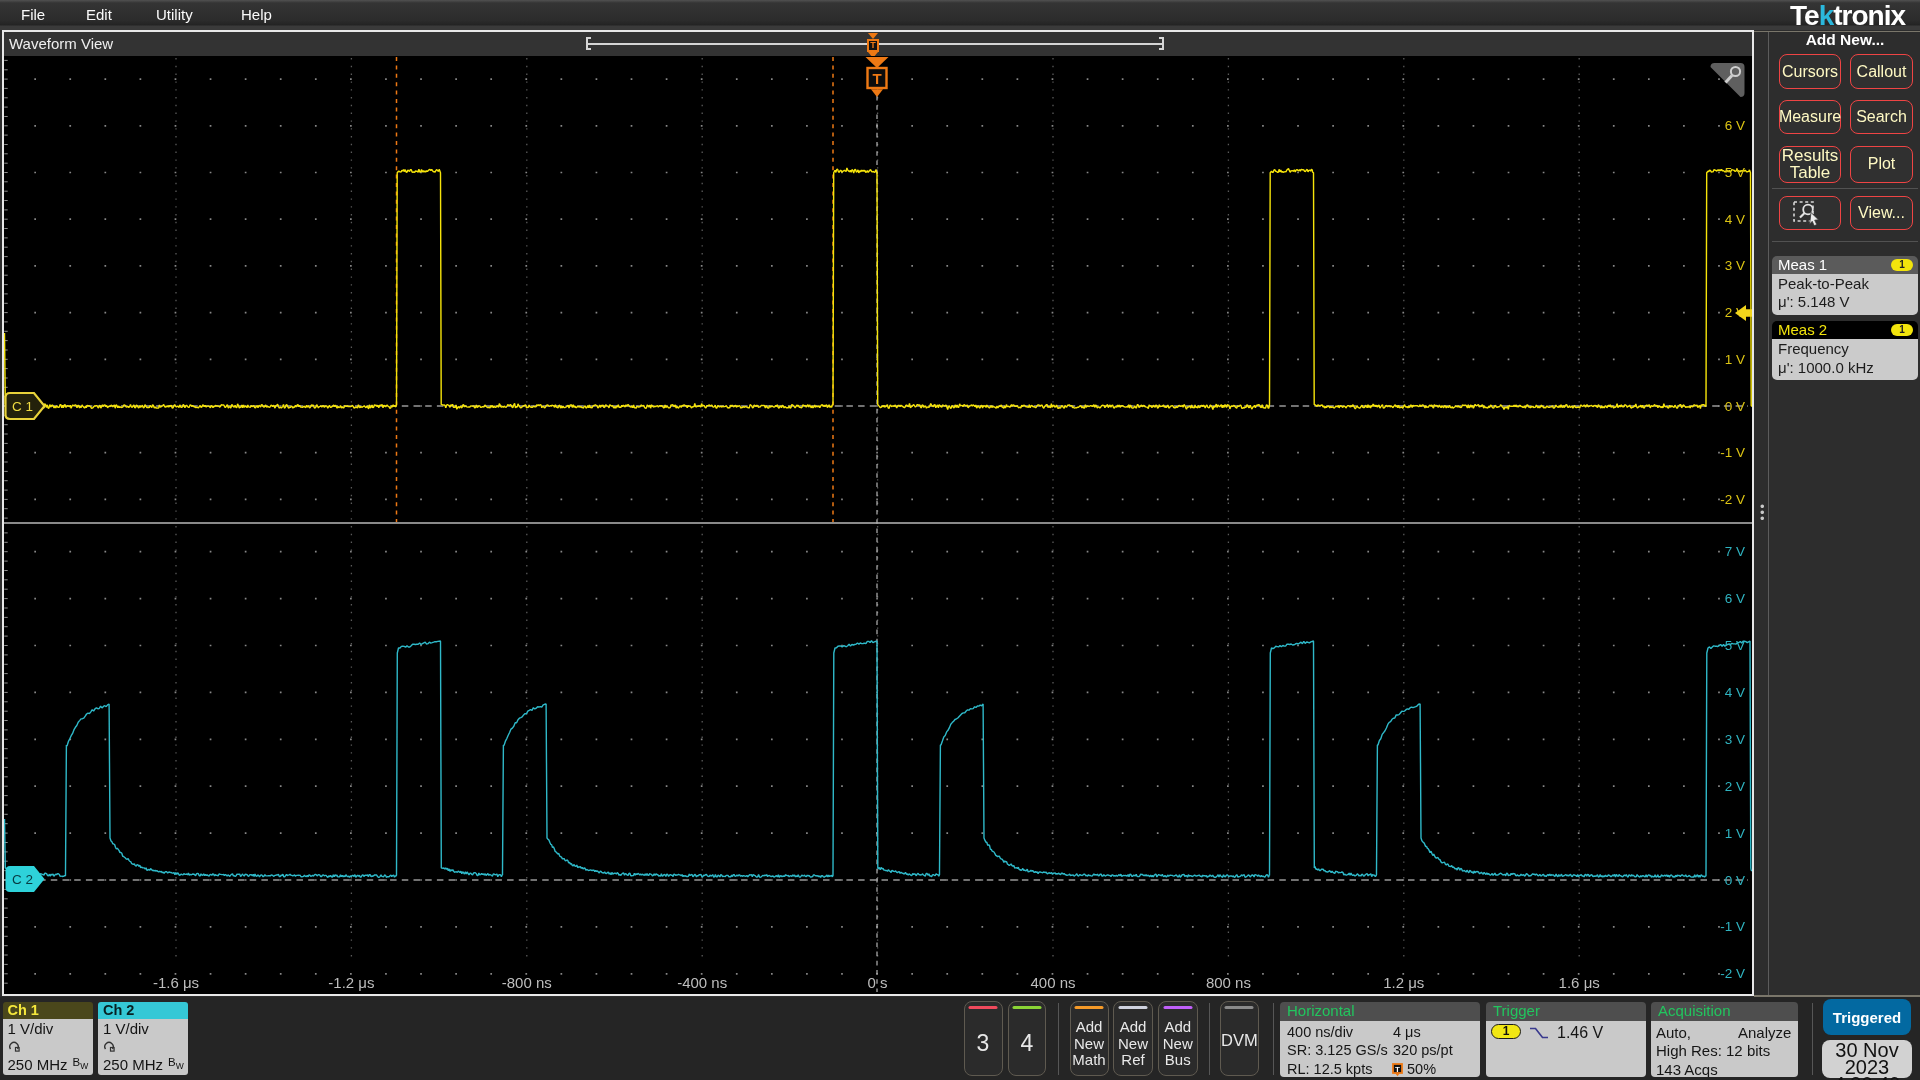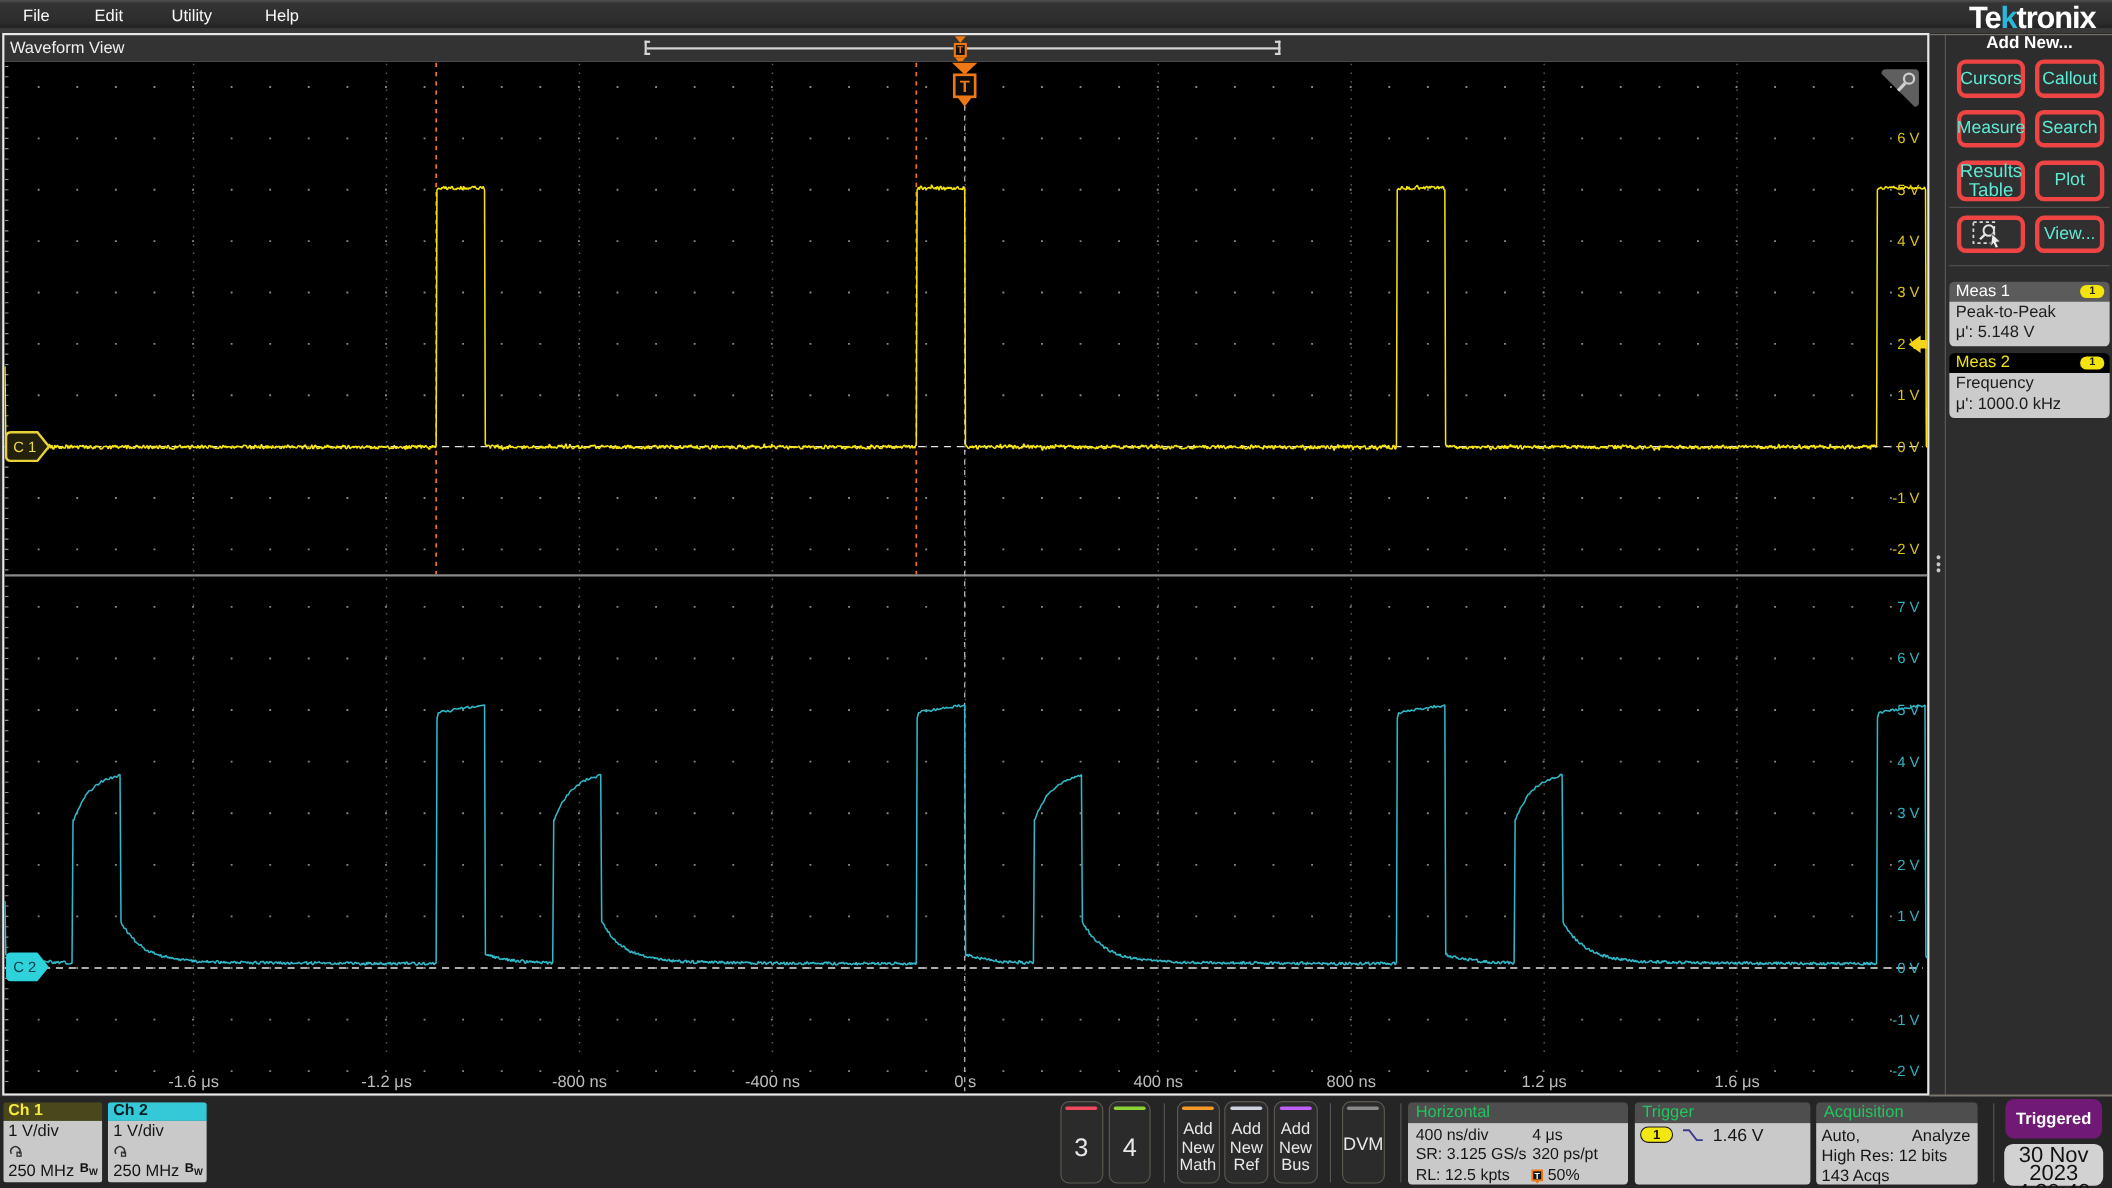--- a/index.html
+++ b/index.html
@@ -13,41 +13,41 @@
 .sb-line{left:588px;top:42.5px;width:576px;height:2px;background:#d5d5d5}
 .sb-bl{left:586px;top:37px;width:5px;height:13px;border:2px solid #d5d5d5;border-right:none}
 .sb-br{left:1159px;top:37px;width:5px;height:13px;border:2px solid #d5d5d5;border-left:none}
 .stm-t1{left:867.5px;top:32.5px;width:0;height:0;border-left:5.5px solid transparent;border-right:5.5px solid transparent;border-top:6px solid #ee7914}
 .stm-box{left:867px;top:39px;width:12px;height:13px;background:#111;border:2px solid #ee7914;color:#ee7914;font-size:9px;font-weight:bold;text-align:center;line-height:9px}
 .stm-t2{left:867.5px;top:52px;width:0;height:0;border-left:5.5px solid transparent;border-right:5.5px solid transparent;border-top:6px solid #ee7914}
 .sidebar-div{left:1768px;top:31px;width:1px;height:966px;background:#5c5c5c}
 .sidebar-top{left:1754px;top:31px;width:166px;height:1px;background:#7a766a}
 .dots3{left:1760px;top:504px;width:6px;color:#c8c8c8;font-size:13px;line-height:6px;letter-spacing:0}
 .addnew{left:1772px;top:31px;width:146px;height:18px;text-align:center;color:#fff;font-size:15.5px;font-weight:bold}
-.sbtn{background:#303030;border:4px solid #ef4444;border-radius:8px;color:#5eead4;display:flex;align-items:center;justify-content:center;text-align:center}
+.sbtn{background:#303030;border:1px solid #ef4444;border-radius:8px;color:#fef9c3;display:flex;align-items:center;justify-content:center;text-align:center}
 .sep-h{left:1772px;width:146px;height:1px;background:#525252}
 .meas{left:1772px;width:146px;border-radius:5px;overflow:hidden}
 .meas .hd{height:18px;font-size:15px;line-height:18px;padding-left:6px;position:relative}
 .meas .pill{position:absolute;right:5px;top:3px;width:22px;height:12px;background:#f2e40c;border-radius:6px;color:#222;font-size:10px;font-weight:bold;text-align:center;line-height:12px}
 .meas .bd{background:#cbcbcb;color:#1c1c1c;font-size:15px;padding:1px 0 3px 6px;line-height:18.5px}
 .statusbar{left:0;top:997px;width:1920px;height:83px;background:#252525}
 .chbadge{top:1002px;width:90px;height:73px;border-radius:3px;overflow:hidden}
 .chbadge .hd{height:17px;font-size:14.5px;font-weight:bold;line-height:17px;padding-left:5px}
 .chbadge .bd{background:#c9c9c9;color:#141414;font-size:15px;height:56px;padding:1px 0 0 5px;line-height:18px;position:relative}
-.bw{position:absolute;font-size:11.5px;font-weight:bold;color:#111}
+.bw{position:absolute;font-size:11.5px;font-weight:normal;color:#111}
 .bw sub{font-size:8.5px}
 .nbtn{top:1001px;height:75px;background:#2b2b2b;border:1.5px solid #5f5a50;border-radius:8px;position:absolute;color:#e8e8e8}
 .nbtn .bar{position:absolute;left:50%;transform:translateX(-50%);top:3.5px;width:29px;height:3px;border-radius:1.5px}
 .nbtn .lbl{position:absolute;width:100%;text-align:center}
 .sep-v{top:1003px;width:1px;height:72px;background:#565656;position:absolute}
 .panel{top:1002px;height:75px;border-radius:4px;overflow:hidden;position:absolute}
 .panel .hd{height:18.5px;background:#4e4e4e;color:#22c55e;font-size:15px;line-height:18.5px;padding-left:7px}
 .panel .bd{background:#c9c9c9;color:#161616;font-size:15px;height:56.5px;position:relative}
 .panel .bd span{position:absolute;white-space:nowrap}
-.triggered{left:1823px;top:999px;width:88px;height:36px;background:#701a75;border-radius:8px;color:#fff;font-weight:bold;font-size:15px;display:flex;align-items:center;justify-content:center}
+.triggered{left:1823px;top:999px;width:88px;height:36px;background:#0369a1;border-radius:8px;color:#fff;font-weight:bold;font-size:15px;display:flex;align-items:center;justify-content:center}
 .datebox{left:1822px;top:1039.5px;width:90px;height:38px;background:#d2d2d2;border-radius:8px;color:#111;font-size:20px;text-align:center;line-height:17px;padding-top:2.5px}
 </style></head><body>
 <div class="abs menubar">
 <span style="left:21px">File</span>
     <span style="left:86px">Edit</span>
     <span style="left:156px">Utility</span>
     <span style="left:241px">Help</span>
 </div>
 <div class="abs logo">Te<i>k</i>tronix</div>
 <div class="abs frame"></div>

